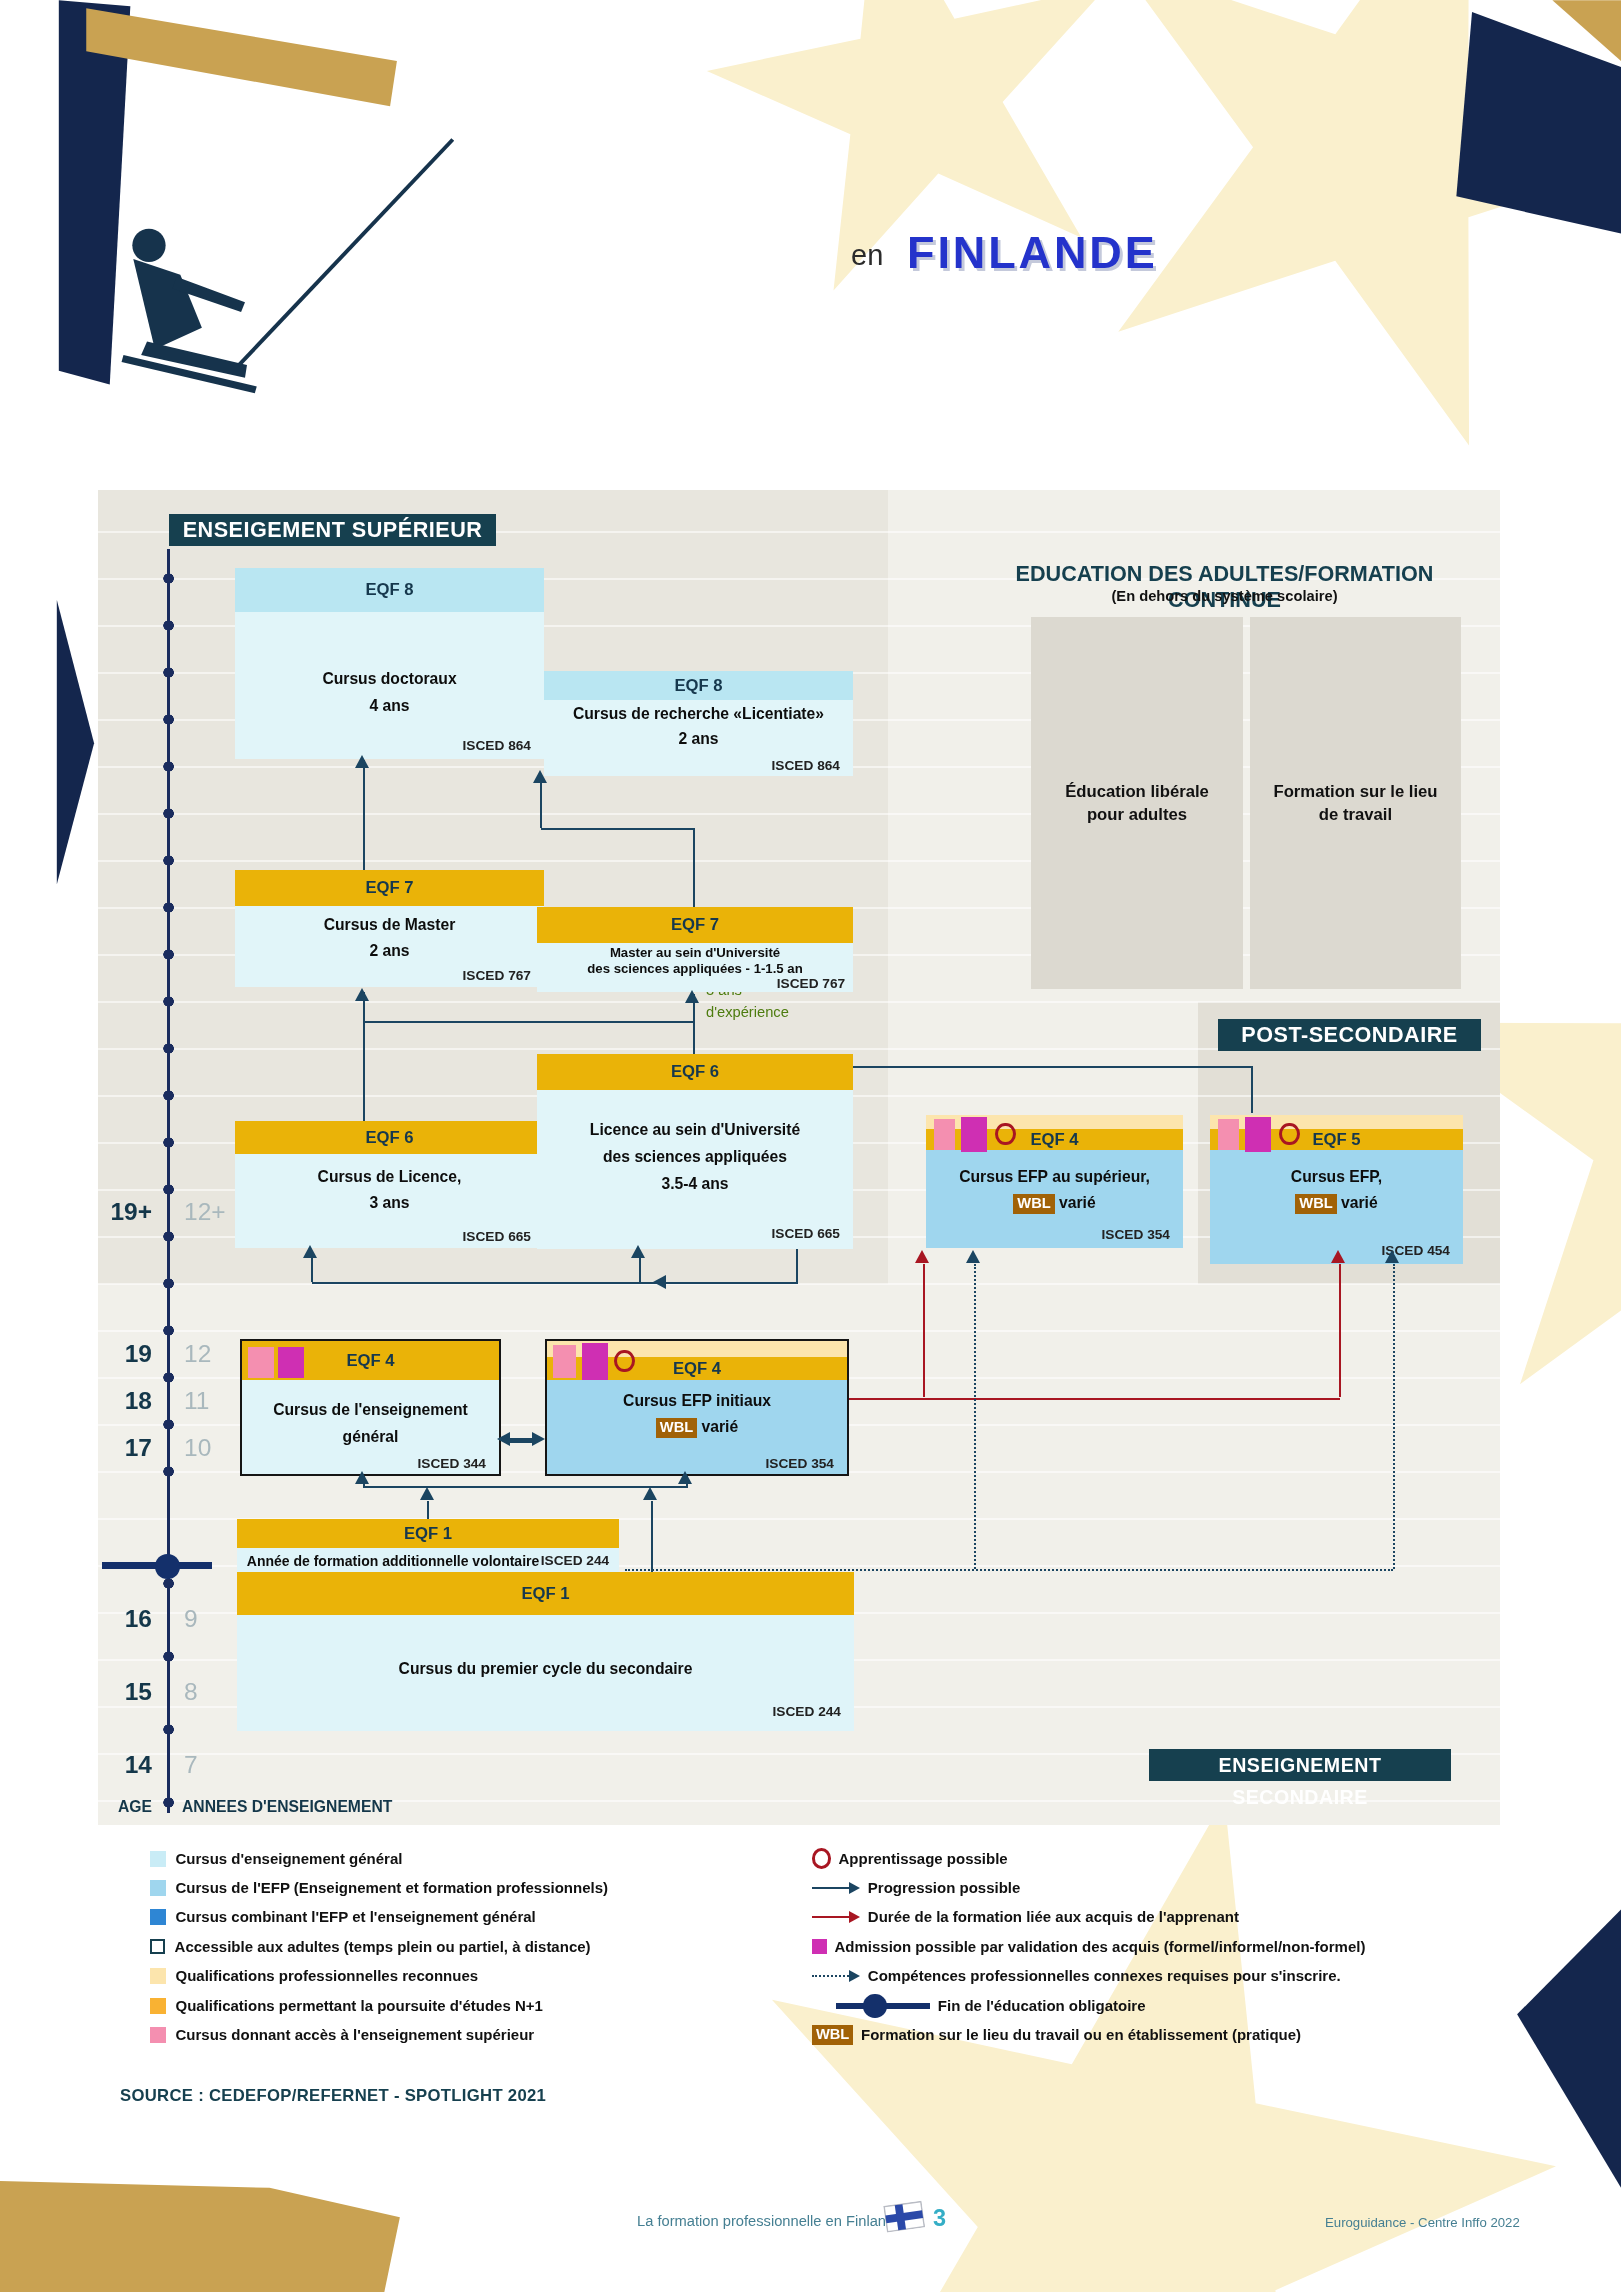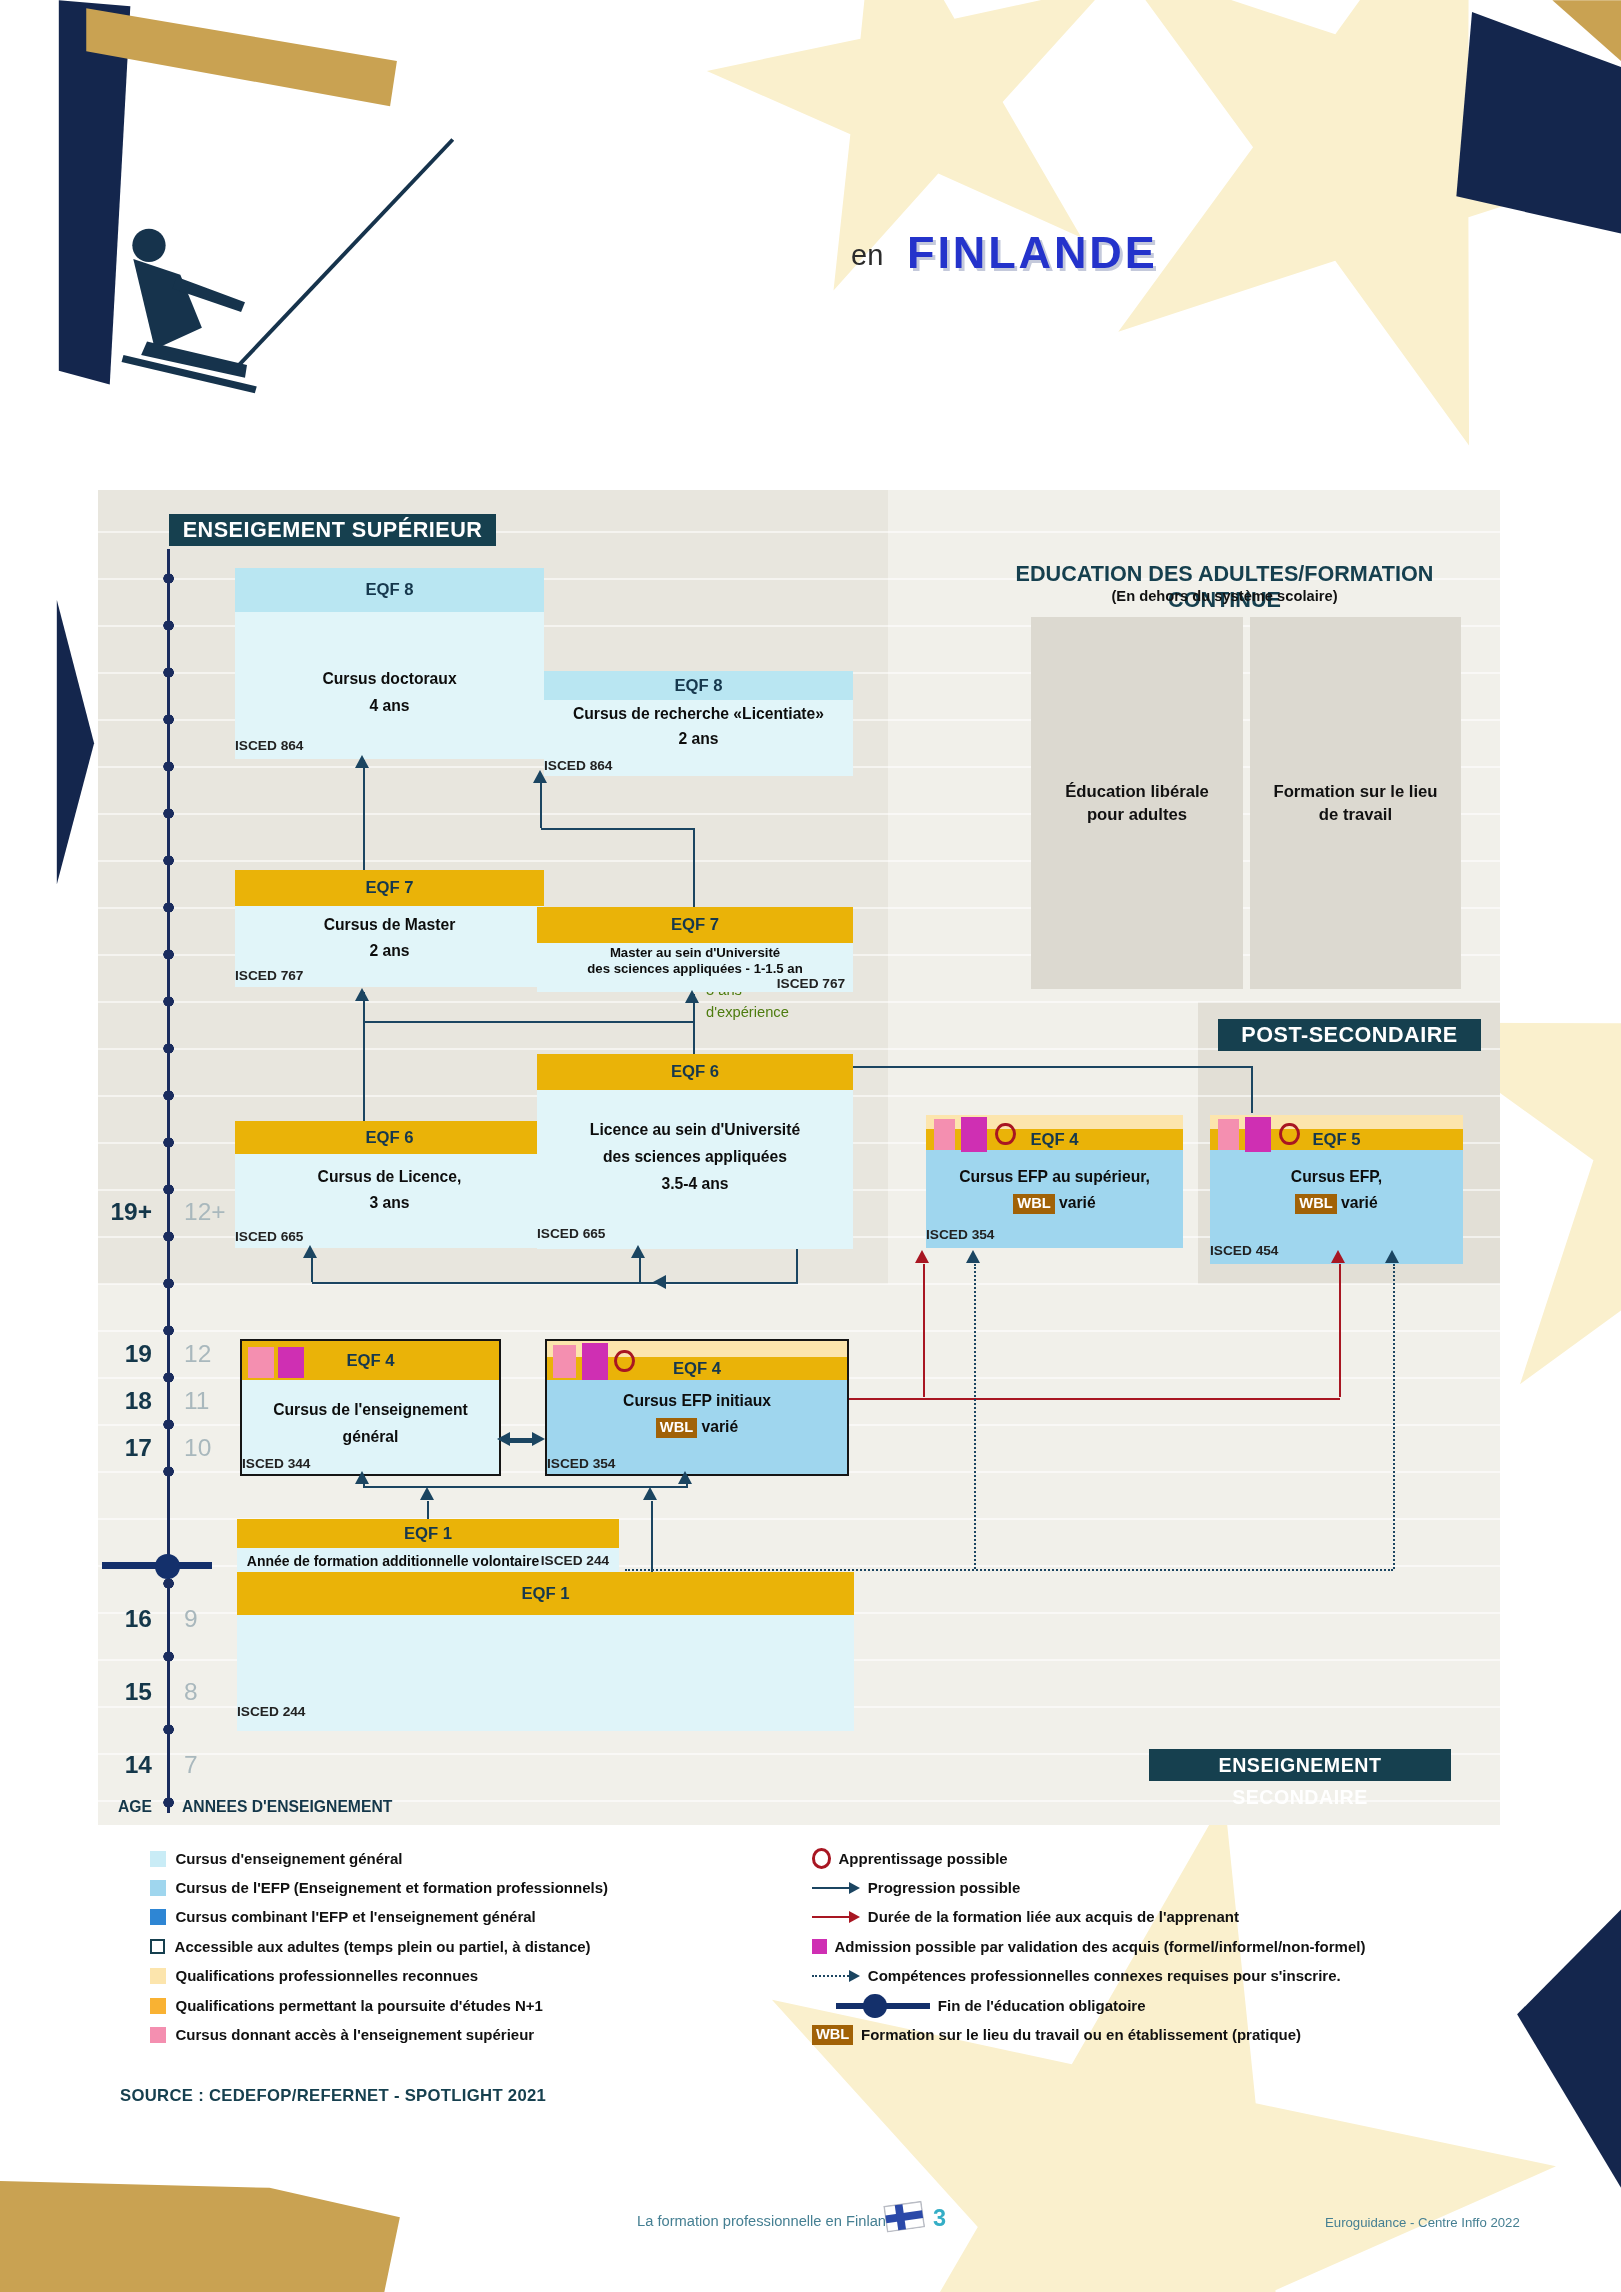--- a/index.html
+++ b/index.html
@@ -36,21 +36,21 @@
   .box{position:absolute;z-index:3;}
   .hd{position:relative;text-align:center;font-weight:bold;color:#16384d;font-size:16.7px;}
   .hd.blue{background:#b9e6f2;}
   .hd.orange{background:#eab308;}
   .cream{background:#fce5ad;}
   .bd{position:relative;text-align:center;font-weight:bold;color:#0d0d0d;font-size:15.7px;}
   .bd.cyan{background:#e1f5f9;}
   .bd.cyan2{background:#dff4f9;}
   .bd.blue{background:#9fd6ee;}
   .bline{line-height:26.5px;}
-  .isced{position:absolute;left:0;right:13px;bottom:5.9px;text-align:left;font-size:13.7px;font-weight:bold;color:#222;}
+  .isced{position:absolute;left:0;right:13px;bottom:5.9px;text-align:right;font-size:13.7px;font-weight:bold;color:#222;}
   .bordered{border:2px solid #151515;}
   .sq{position:absolute;z-index:5;}
   .sq.pink{background:#f48fb0;}
   .sq.mag{background:#cf2fb3;}
   .ring{position:absolute;z-index:5;width:14.7px;height:16.7px;border:3.9px solid #a81622;border-radius:50%;background:transparent;}
   .wbl{display:inline-block;background:#a16207;color:#fff;font-weight:bold;font-size:14.7px;padding:0 3.9px;line-height:19.6px;}
 
   
   .tl-line{position:absolute;left:167px;top:549px;width:2.9px;height:1264px;background:#1a2c5e;z-index:2;}
   .tl-dots-u{position:absolute;left:162px;top:555px;width:12.7px;height:941px;z-index:2;
@@ -344,20 +344,21 @@
     <div class="hd orange" style="height:29px;line-height:29px;">EQF 1</div>
     <div class="bd cyan2" style="height:25.5px;display:flex;align-items:center;justify-content:space-between;padding:0 9.8px;box-sizing:border-box;">
       <span style="font-size:14px;">Année de formation additionnelle volontaire</span>
       <span style="font-size:13.7px;color:#222;">ISCED 244</span>
     </div>
   </div>
 
   <div class="box" style="left:237px;top:1572px;width:617px;">
     <div class="hd orange" style="height:43px;line-height:43px;">EQF 1</div>
     <div class="bd cyan2" style="height:116px;">
+      <div class="bline" style="padding-top:41px;">Cursus du premier cycle du secondaire</div>
       <div class="isced" style="bottom:11.8px;">ISCED 244</div>
     </div>
   </div>
 
   <div class="leg-row" style="left:150px;top:1848px;">
     <span class="swatch" style="background: rgb(201, 236, 246);"></span>
     <span>Cursus d'enseignement général</span>
     </div>
   <div class="leg-row" style="left:150px;top:1877px;">
     <span class="swatch" style="background: rgb(159, 214, 238);"></span>

